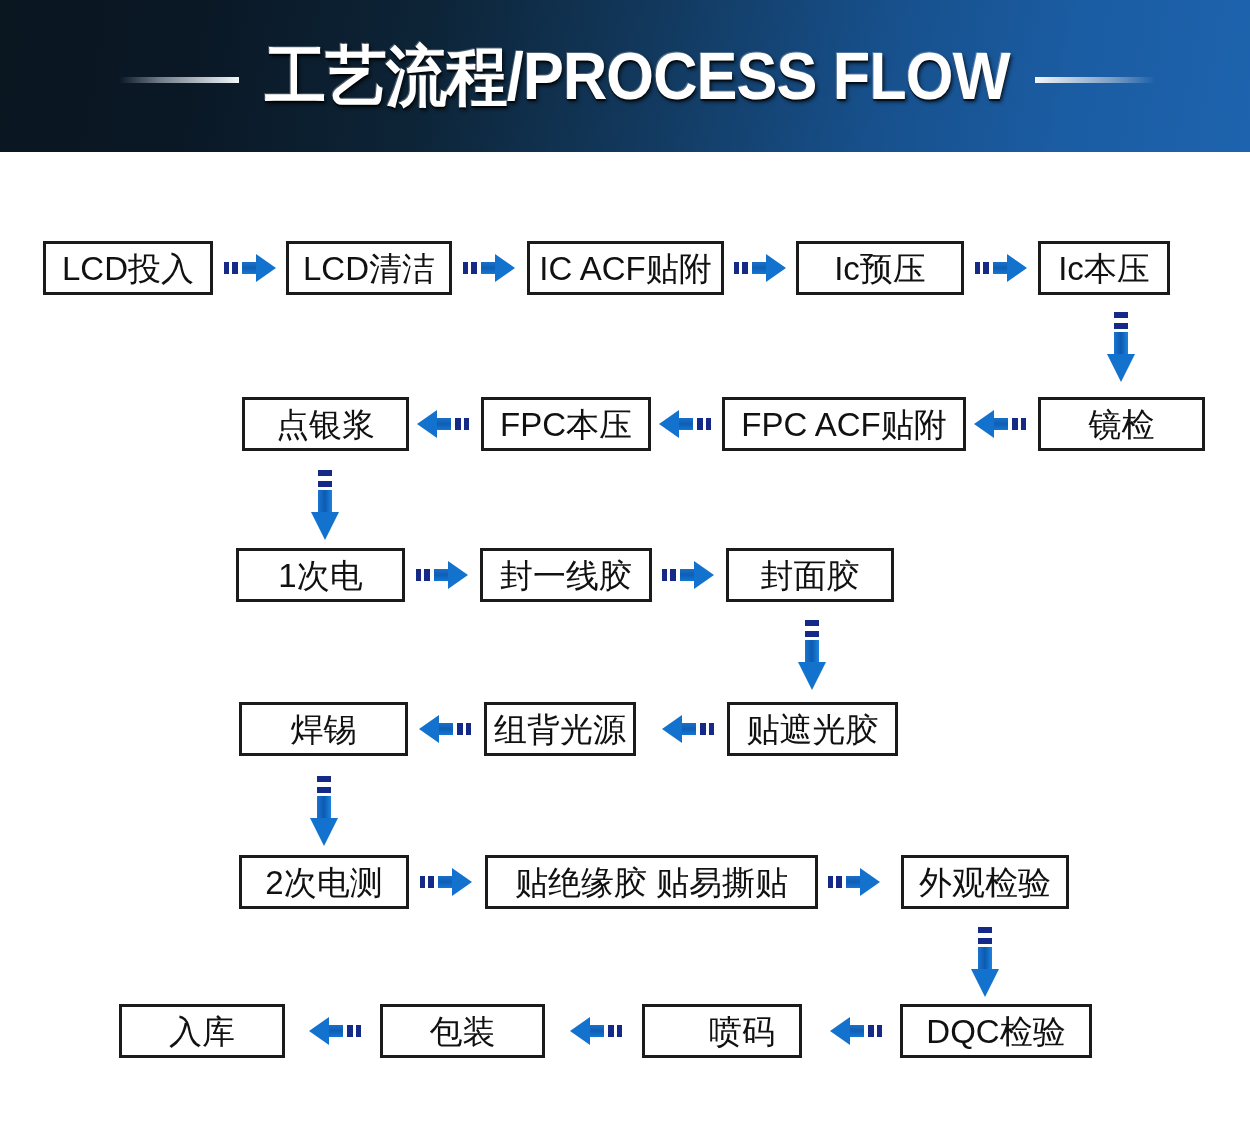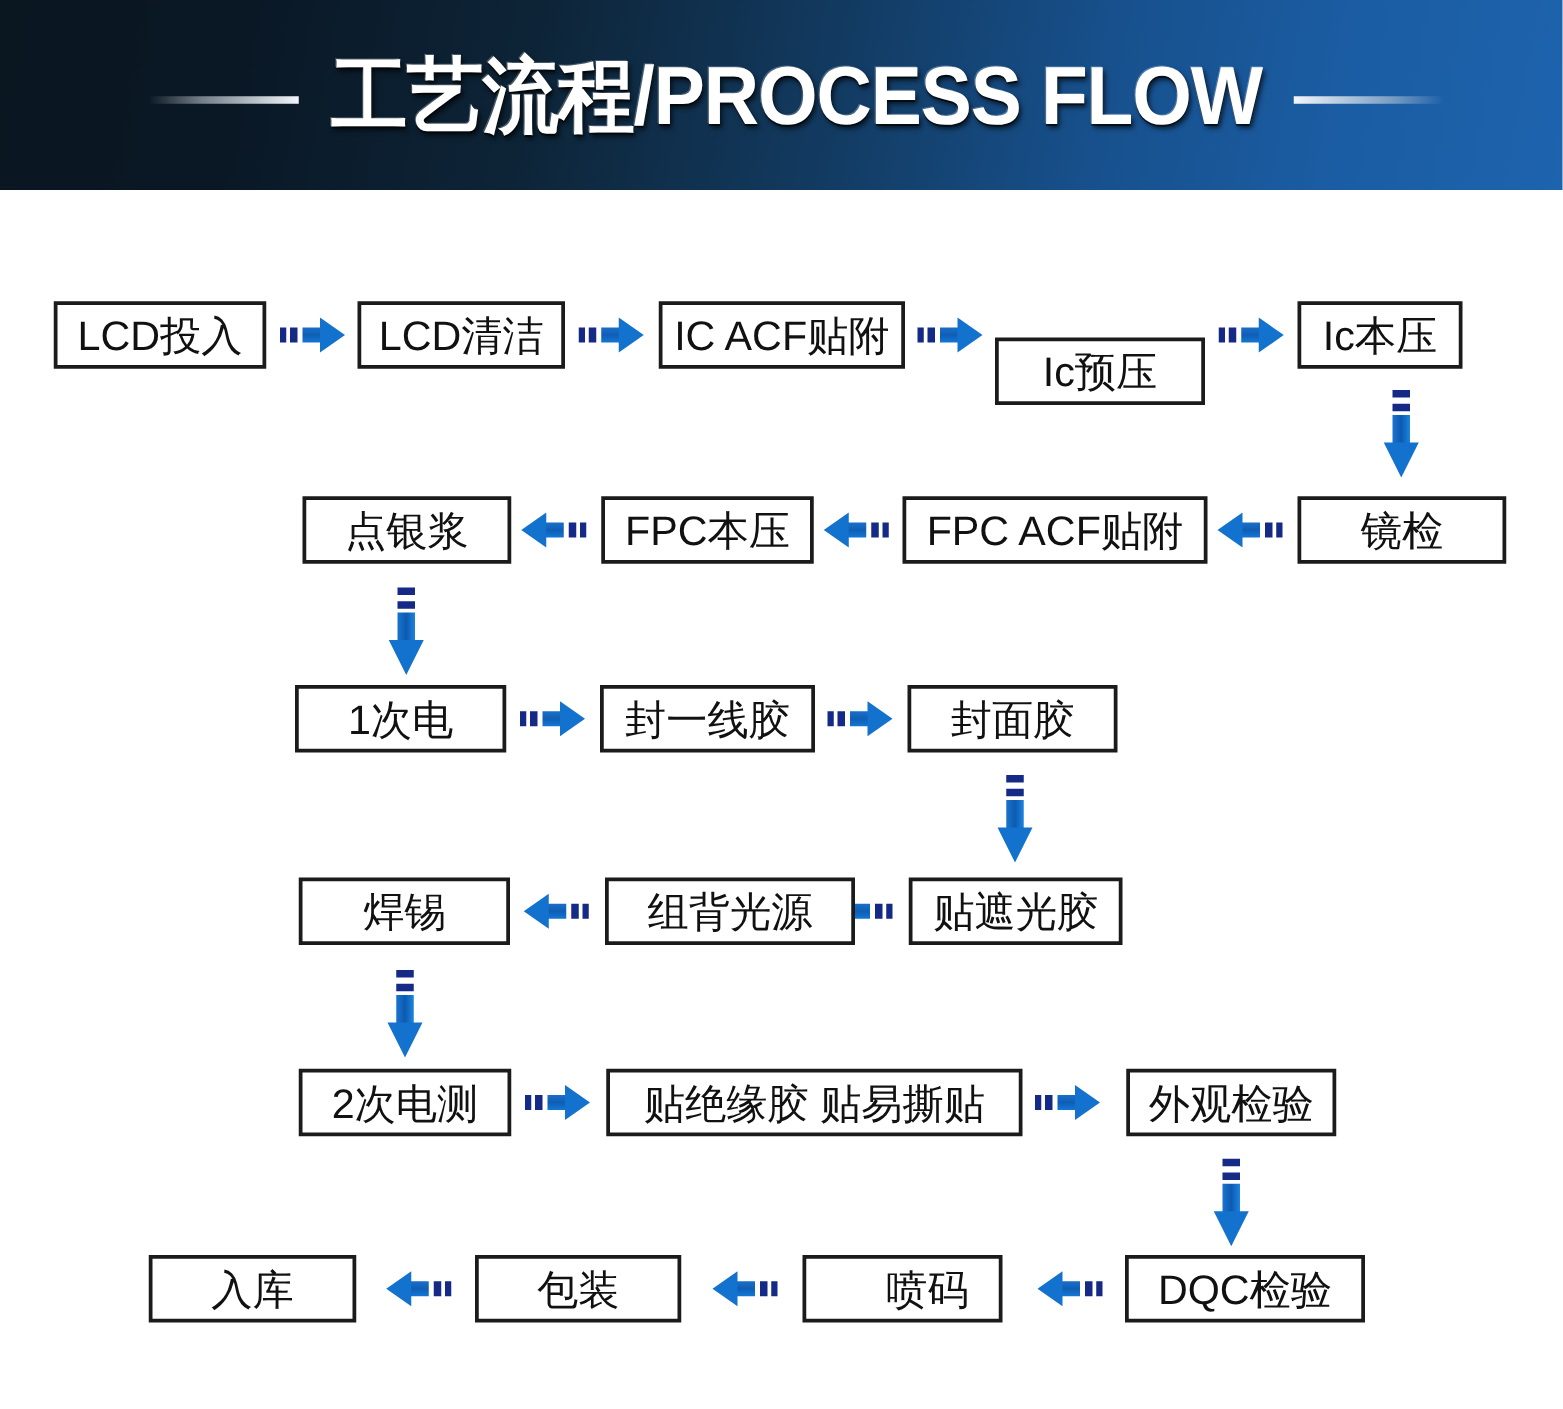--- a/index.html
+++ b/index.html
@@ -202,21 +202,21 @@
 
   <div class="node" style="left:527px; top:89px; width:197px;">IC ACF贴附</div>
 
   <div class="arrow-h right" style="left:732px; top:99px;">
     <span class="dash d1"></span>
     <span class="dash d2"></span>
     <span class="shaft"></span>
     <span class="head"></span>
   </div>
 
-  <div class="node" style="left:796px; top:89px; width:168px;margin-top:29px;">Ic预压</div>
+  <div class="node" style="left:796px; top:89px; width:168px;">Ic预压</div>
 
   <div class="arrow-h right" style="left:973px; top:99px;">
     <span class="dash d1"></span>
     <span class="dash d2"></span>
     <span class="shaft"></span>
     <span class="head"></span>
   </div>
 
   <div class="node" style="left:1038px; top:89px; width:132px;">Ic本压</div>
 
@@ -292,21 +292,21 @@
 
   <div class="node" style="left:727px; top:550px; width:171px;">贴遮光胶</div>
 
   <div class="arrow-h left" style="left:660px; top:560px;">
     <span class="dash d1"></span>
     <span class="dash d2"></span>
     <span class="shaft"></span>
     <span class="head"></span>
   </div>
 
-  <div class="node" style="left:484px; top:550px; width:200px;">组背光源</div>
+  <div class="node" style="left:484px; top:550px; width:152px;">组背光源</div>
 
   <div class="arrow-h left" style="left:417px; top:560px;">
     <span class="dash d1"></span>
     <span class="dash d2"></span>
     <span class="shaft"></span>
     <span class="head"></span>
   </div>
 
   <div class="node" style="left:239px; top:550px; width:169px;">焊锡</div>
 

